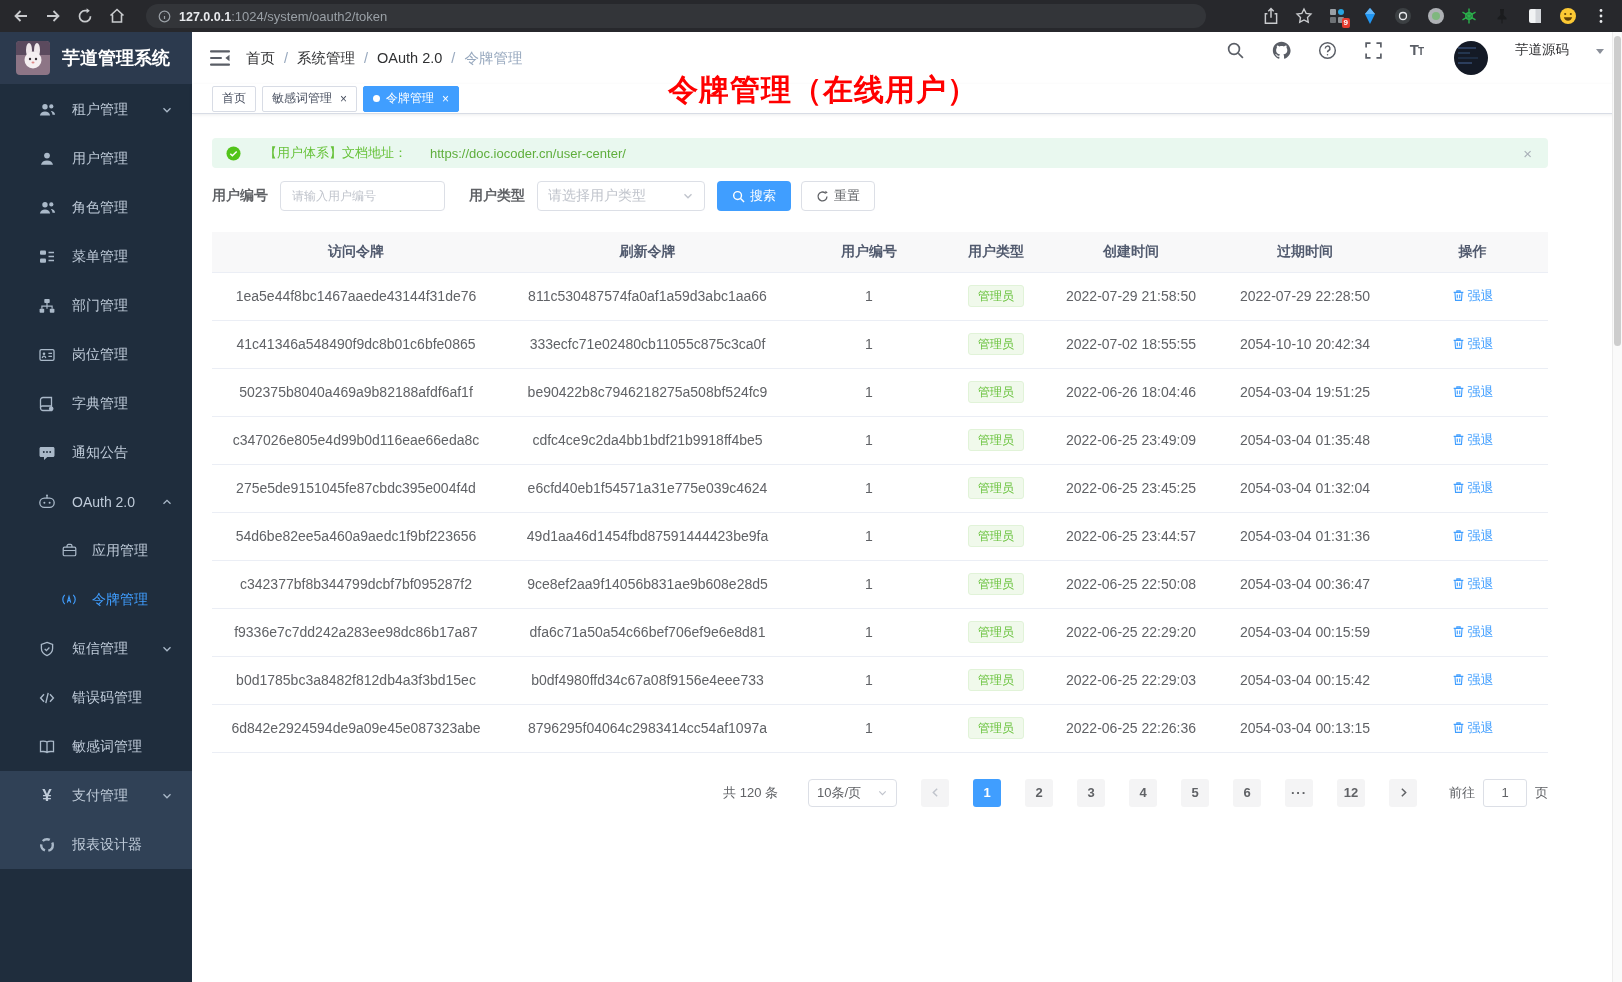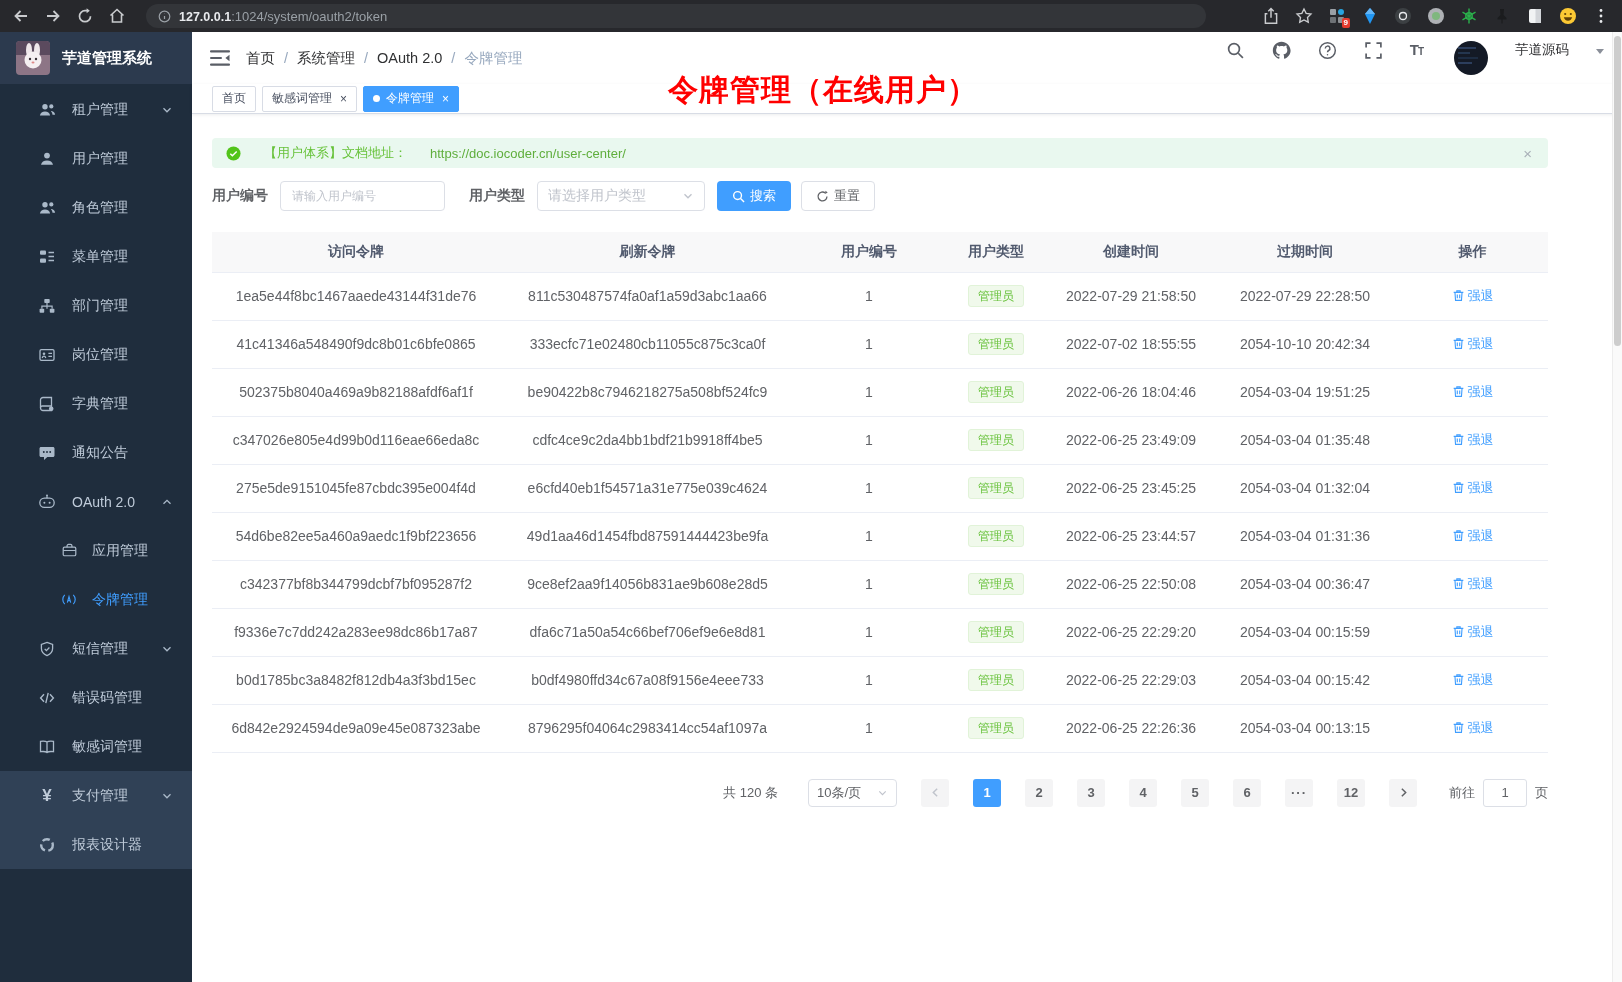--- a/index.html
+++ b/index.html
@@ -21,21 +21,21 @@
   .url-pill .rest { color:#9aa0a6; font-size:13px; }
   .chrome-right { margin-left:auto; display:flex; align-items:center; gap:15px; }
   .ext-badge-wrap { position:relative; width:18px; height:18px; }
   .badge-9 { position:absolute; right:-4px; bottom:-3px; background:#e33b2e; color:#fff;
     font-size:8px; line-height:10px; padding:0 2px; border-radius:2px; font-weight:bold; }
 
   
   .sidebar { position:absolute; top:32px; left:0; width:192px; height:950px; background:#1f2d3d; }
   .logo-bar { height:52px; background:#2c3a4e; display:flex; align-items:center; padding:0 16px; gap:12px; }
   .logo-img { width:34px; height:34px; border-radius:4px; overflow:hidden; flex:0 0 auto; }
-  .logo-title { color:#fff; font-size:15px; font-weight:bold; white-space:nowrap; }
+  .logo-title { color:#fff; font-size:18px; font-weight:bold; white-space:nowrap; }
   .menu { padding-top:1px; }
   .menu-item { height:49px; display:flex; align-items:center; padding-left:38px; gap:16px;
     color:#bfcbd9; font-size:14px; cursor:pointer; position:relative; white-space:nowrap; }
   .menu-item .icon { width:18px; height:18px; color:#aab9c9; }
   .menu-item.level2 { padding-left:60px; gap:14px; }
   .menu-item.light { background:#304156; }
   .menu-item.active { color:#409eff; }
   .menu-item.active .icon { color:#409eff; }
   .mi-arrow { position:absolute; right:16px; color:#8b9bac; width:12px; height:12px; }
   .yen-txt { font-size:17px; font-weight:bold; color:#bfcbd9; line-height:18px; }

